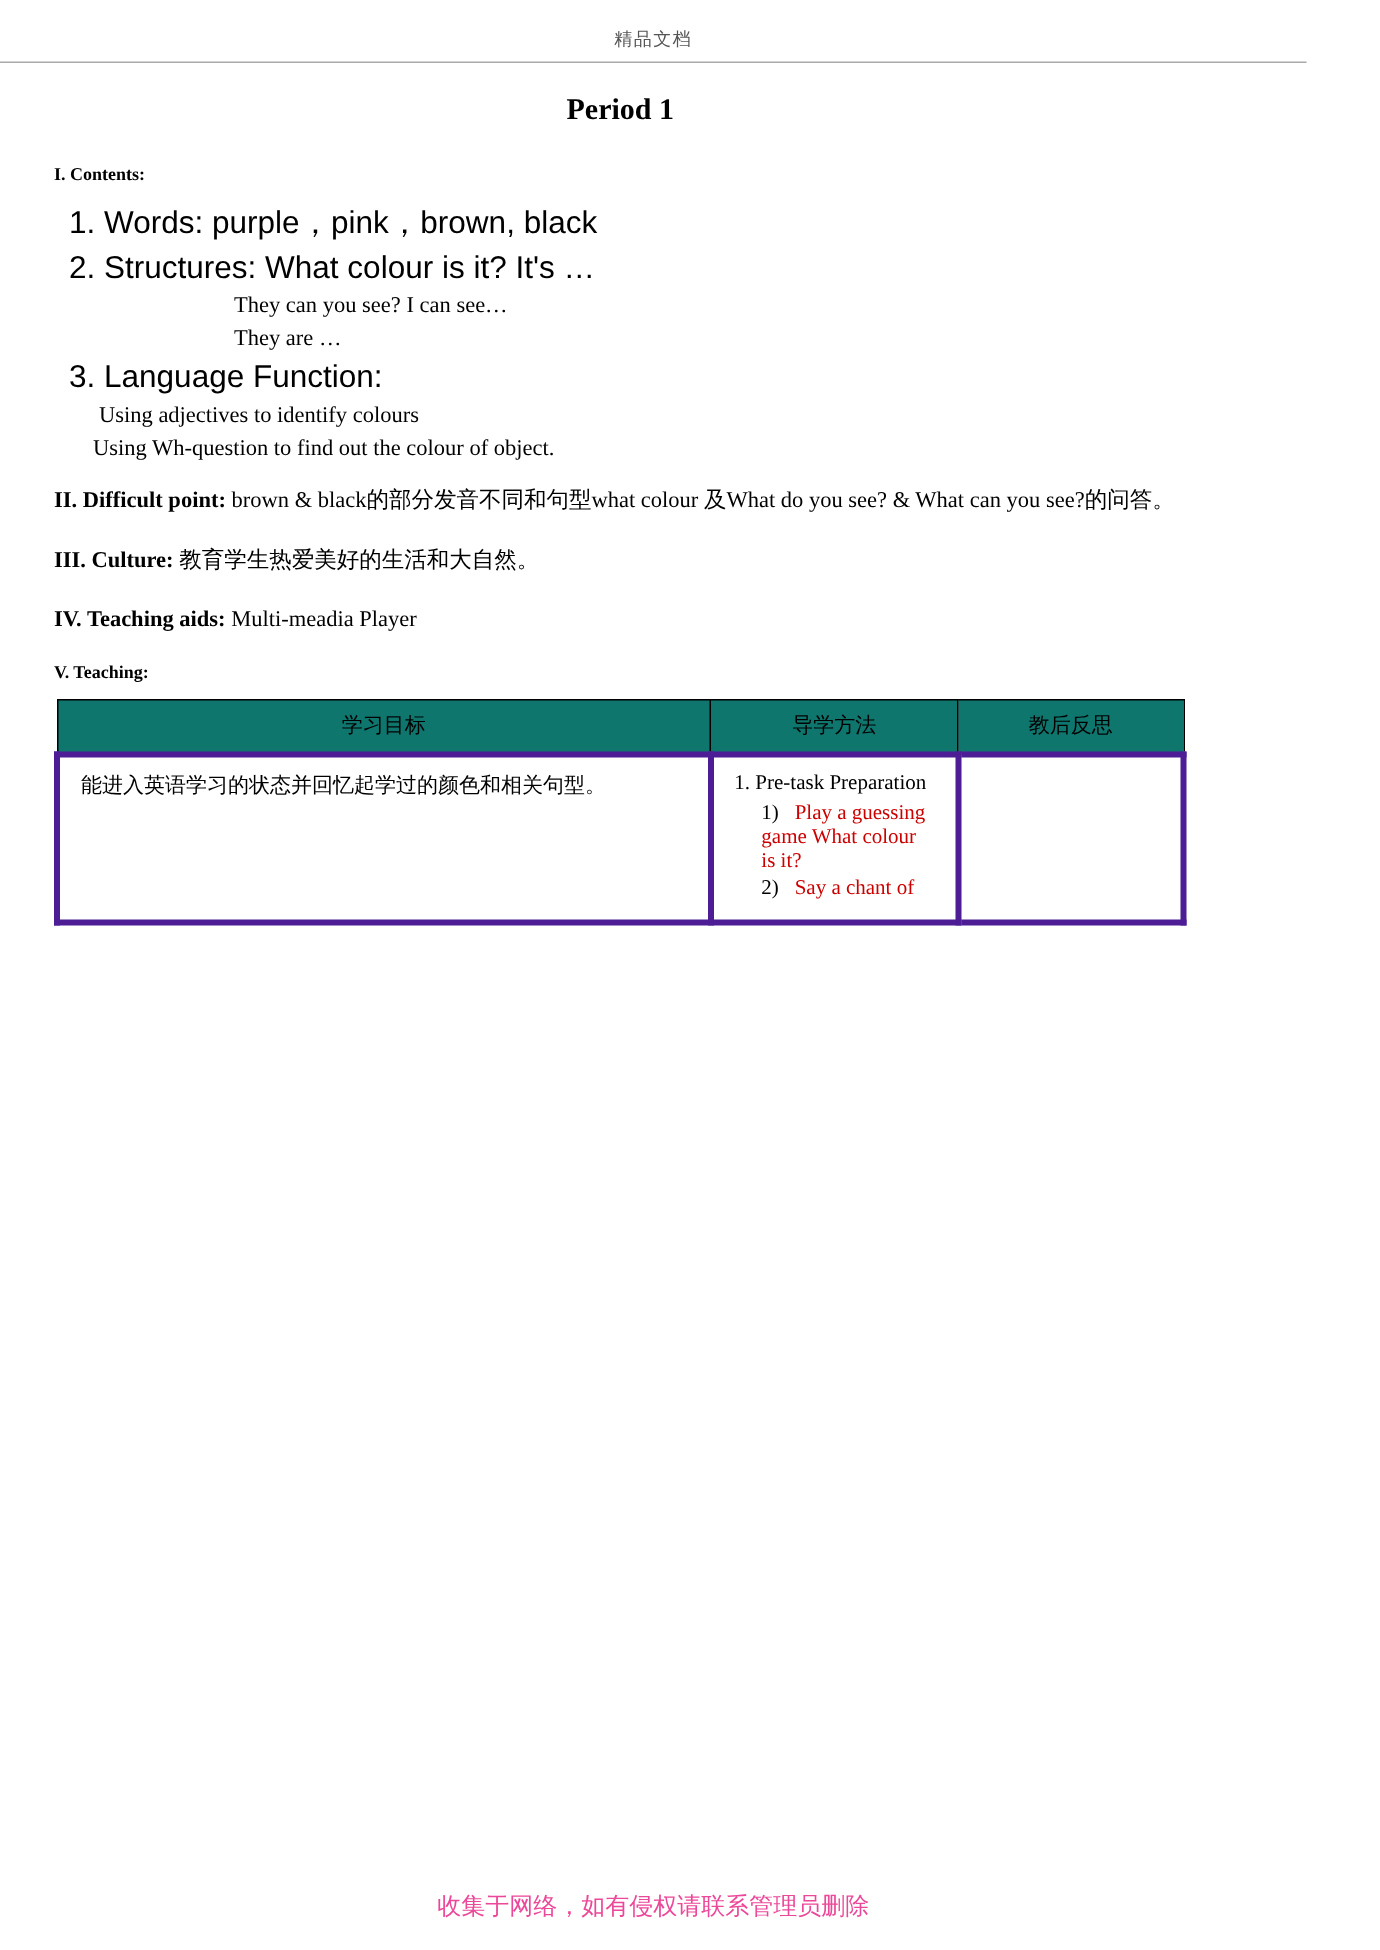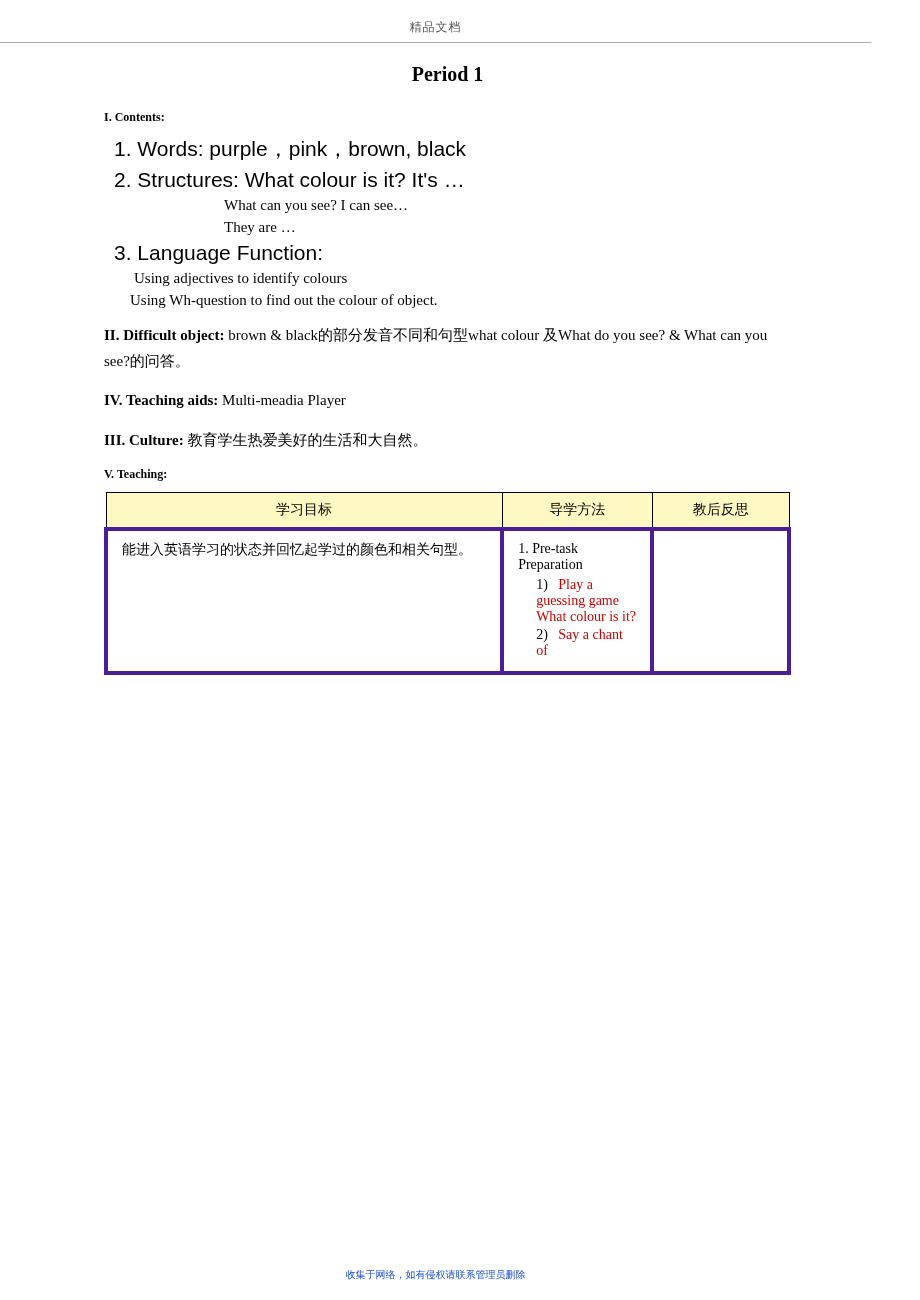--- a/index.html
+++ b/index.html
@@ -33,21 +33,21 @@
       margin-bottom: 0;
     }
 
     .header-bar span {
       font-size: 12px;
       color: #555;
       letter-spacing: 1px;
     }
 
     .main-content {
-      padding: 20px 80px 40px 104px;
+      padding: 20px 80px 40px 36px;
     }
 
     .period-title {
       text-align: center;
       font-weight: bold;
       font-size: 20px;
       margin-bottom: 24px;
       font-family: "Times New Roman", serif;
     }
 
@@ -92,21 +92,21 @@
       border-collapse: collapse;
       border: 1px solid #000;
       margin-top: 8px;
     }
 
     table.procedure-table th {
       border: 1px solid #000;
       padding: 8px 12px;
       font-size: 14px;
       font-family: "SimSun", "宋体", serif;
-      background: #fef9c3;
+      background: #0f766e;
       text-align: center;
       font-weight: normal;
     }
 
     table.procedure-table td {
       border: 4px solid #4c1d95;
       padding: 10px 14px;
       font-size: 14px;
       font-family: "SimSun", "宋体", serif;
       vertical-align: top;
@@ -127,22 +127,22 @@
     .col-feedback {
       width: 20%;
     }
 
     .footer-bar {
       position: absolute;
       bottom: 18px;
       left: 0;
       width: 100%;
       text-align: center;
-      font-size: 10px;
-      color: #1d4ed8;
+      font-size: 16px;
+      color: #ec4899;
       font-family: "SimSun", "宋体", serif;
     }
 
     .numbered-item {
       font-family: Liberation Sans, sans-serif;
       font-size: 21px;
       margin-bottom: 5px;
     }
 
     .method-numbered {
@@ -174,48 +174,48 @@
     <div class="section-block">
       <div class="section-heading">I. Contents:</div>
       <div class="content-line numbered-item">
         <span>1.</span>
         <span>Words: purple，pink，brown, black</span>
       </div>
       <div class="content-line numbered-item">
         <span>2.</span>
         <span>Structures: What colour is it? It's …</span>
       </div>
-      <div class="indent-line">What can you see?  I can see…</div>
+      <div class="indent-line">They can you see?  I can see…</div>
       <div class="indent-line">They are …</div>
       <div class="content-line numbered-item">
         <span>3.</span>
         <span>Language Function:</span>
       </div>
       <div class="indent-line" style="margin-left:30px;">Using adjectives to identify colours</div>
       <div class="indent-line" style="margin-left:26px;">Using Wh-question to find out the colour of object.</div>
     </div>
 
     <div class="section-block">
       <div class="mixed-line">
-        <span class="bold-inline">II. Difficult object:</span>
+        <span class="bold-inline">II. Difficult point:</span>
         <span>brown &amp; black的部分发音不同和句型what colour 及What do you see? &amp; What can you see?的问答。</span>
+      </div>
+    </div>
+
+    <div class="section-block">
+      <div class="mixed-line">
+        <span class="bold-inline">III. Culture:</span>
+        <span>教育学生热爱美好的生活和大自然。</span>
       </div>
     </div>
 
     <div class="section-block">
       <div class="mixed-line">
         <span class="bold-inline">IV. Teaching aids:</span>
         <span>Multi-meadia Player</span>
-      </div>
-    </div>
-
-    <div class="section-block">
-      <div class="mixed-line">
-        <span class="bold-inline">III. Culture:</span>
-        <span>教育学生热爱美好的生活和大自然。</span>
       </div>
     </div>
 
     <div class="section-block">
       <div class="section-heading">V. Teaching:</div>
 
       <table class="procedure-table">
         <thead>
           <tr>
             <th class="col-goal">学习目标</th>

